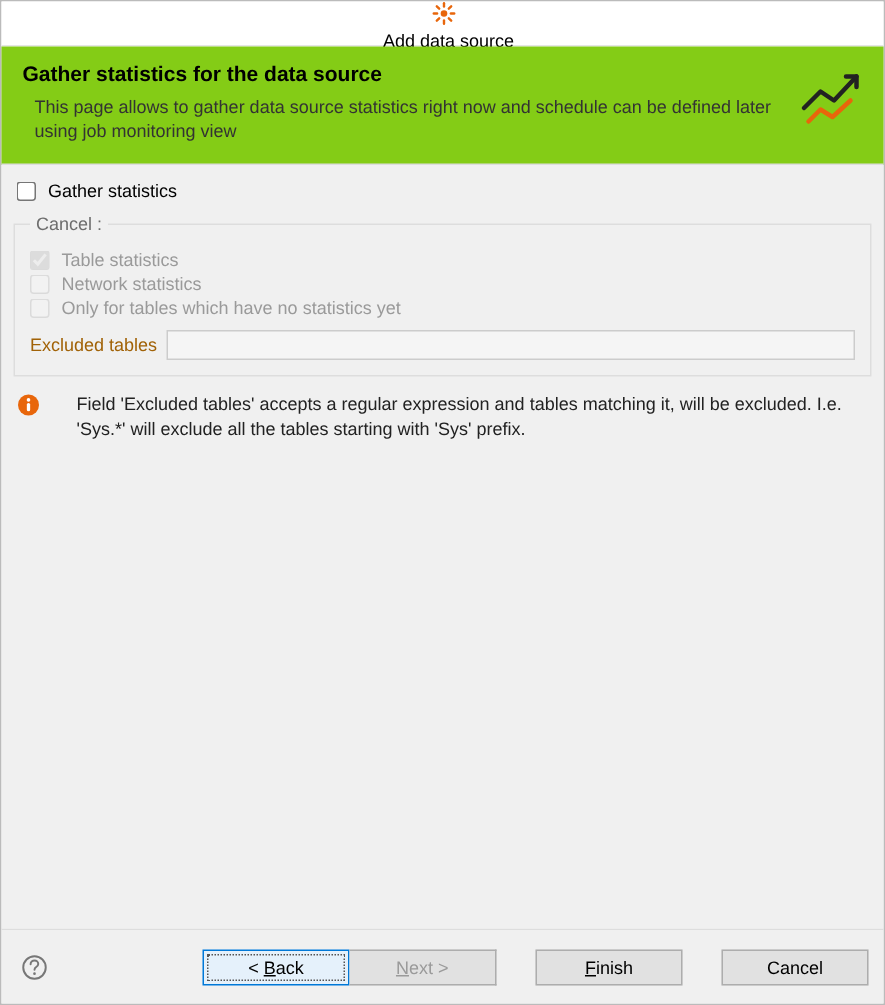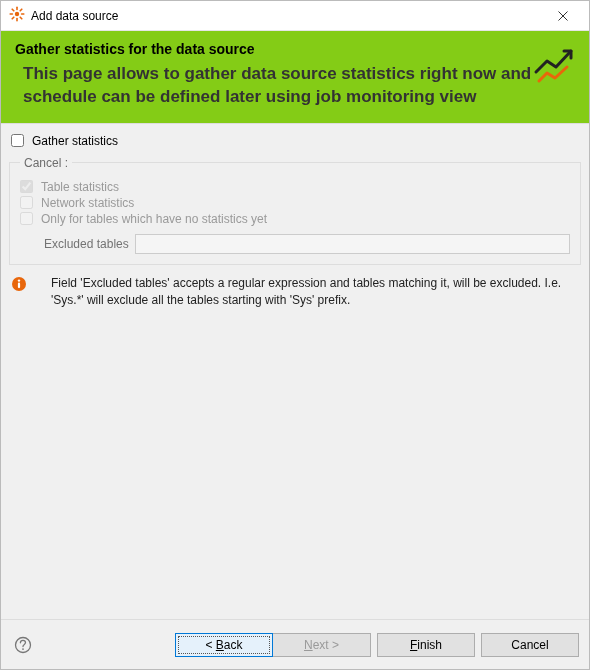--- a/index.html
+++ b/index.html
@@ -19,20 +19,21 @@
     flex-direction: column;
     background: #fff;
   }
   .titlebar {
     height: 30px;
     display: flex;
     align-items: center;
     padding: 0 6px 0 8px;
     border-bottom: 1px solid #e5e5e5;
     background: #fff;
+    flex-direction: column;
   }
   .titlebar .title {
     flex: 1;
     font-size: 12px;
     color: #000;
     margin-left: 6px;
   }
   .titlebar .close {
     width: 40px;
     text-align: center;
@@ -47,25 +48,24 @@
     background: #84cc16;
     border-bottom: 1px solid #ddd;
   }
   .banner-text { flex: 1; }
   .banner-title {
     font-size: 14px;
     font-weight: bold;
     margin-bottom: 6px;
   }
   .banner-desc {
-    font-size: 17px;
+    font-size: 12px;
     color: #333;
     padding-left: 8px;
     line-height: 1.35;
-    font-weight: bold;
   }
   .banner-logo {
     width: 42px;
     flex-shrink: 0;
     margin-top: 4px;
   }
   .content {
     flex: 1;
     background: #f0f0f0;
     padding: 8px 8px 8px 8px;
@@ -100,21 +100,21 @@
     gap: 4px;
     margin: 2px 0;
     color: #9a9a9a;
   }
   .excl-row {
     display: flex;
     align-items: center;
     gap: 6px;
     margin-top: 8px;
   }
-  .excl-row label { color: #737373; white-space: nowrap; margin-left: 24px; }
+  .excl-row label { color: #a16207; white-space: nowrap; }
   .excl-input {
     flex: 1;
     height: 20px;
     border: 1px solid #ccc;
     background: #fafafa;
     padding: 0 4px;
     font: inherit;
   }
   .excl-input[disabled] { color: #999; background: #f5f5f5; }
   .info-row {
@@ -134,20 +134,21 @@
     color: #222;
     line-height: 1.4;
   }
   .footer {
     height: 50px;
     border-top: 1px solid #ddd;
     background: #f0f0f0;
     display: flex;
     align-items: center;
     padding: 4px 10px;
+    gap: 20px;
   }
   .help-btn {
     width: 24px; height: 24px;
     display: flex; align-items: center; justify-content: center;
     cursor: pointer;
   }
   .footer-spacer { flex: 1; }
   .btn {
     width: 98px;
     height: 24px;

